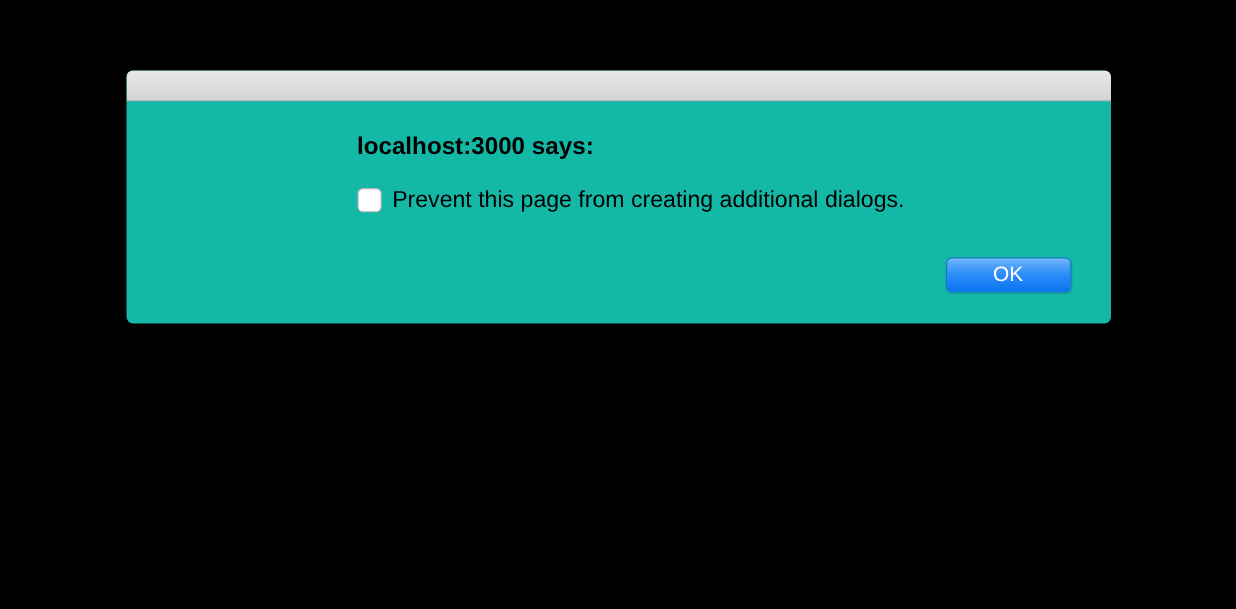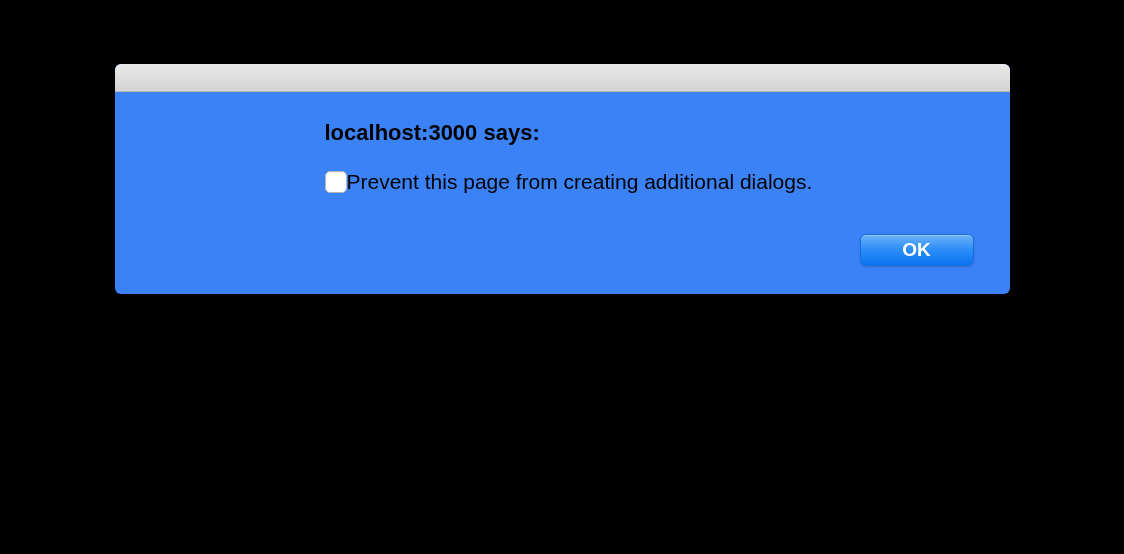--- a/index.html
+++ b/index.html
@@ -12,21 +12,21 @@
       height: 554px;
       background: #000000;
       font-family: -apple-system, BlinkMacSystemFont, "Helvetica Neue", Helvetica, Arial, sans-serif;
       display: flex;
       align-items: flex-start;
       justify-content: center;
       padding-top: 64px;
     }
     .dialog {
       width: 895px;
-      background: #3b82f6;
+      background: #14b8a6;
       border-radius: 6px;
       box-shadow: 0 20px 60px rgba(0,0,0,0.6), 0 0 0 1px rgba(0,0,0,0.1);
       overflow: hidden;
       display: flex;
       flex-direction: column;
     }
     .titlebar {
       height: 28px;
       background: linear-gradient(to bottom, #e8e8e8 0%, #d4d4d4 100%);
       border-bottom: 1px solid #b8b8b8;
@@ -44,20 +44,21 @@
     }
     .message {
       font-size: 21px;
       font-weight: 400;
       color: #000000;
       margin-bottom: 26px;
     }
     .checkbox-row {
       display: flex;
       align-items: center;
+      gap: 10px;
       margin-bottom: 40px;
     }
     .checkbox {
       width: 22px;
       height: 22px;
       background: #ffffff;
       border: 1px solid #b7b7b7;
       border-radius: 5px;
       cursor: pointer;
       flex-shrink: 0;
@@ -73,21 +74,21 @@
       justify-content: flex-end;
     }
     .ok-button {
       min-width: 114px;
       height: 32px;
       background: linear-gradient(to bottom, #6cb3fa 0%, #2a8cf7 50%, #0a74f0 100%);
       border: 1px solid #1a6fd6;
       border-radius: 6px;
       color: #ffffff;
       font-size: 19px;
-      font-weight: 700;
+      font-weight: 400;
       cursor: pointer;
       box-shadow: 0 1px 2px rgba(0,0,0,0.15), inset 0 1px 0 rgba(255,255,255,0.3);
       display: flex;
       align-items: center;
       justify-content: center;
       padding: 0 20px;
     }
   </style>
 </head>
 <body>

